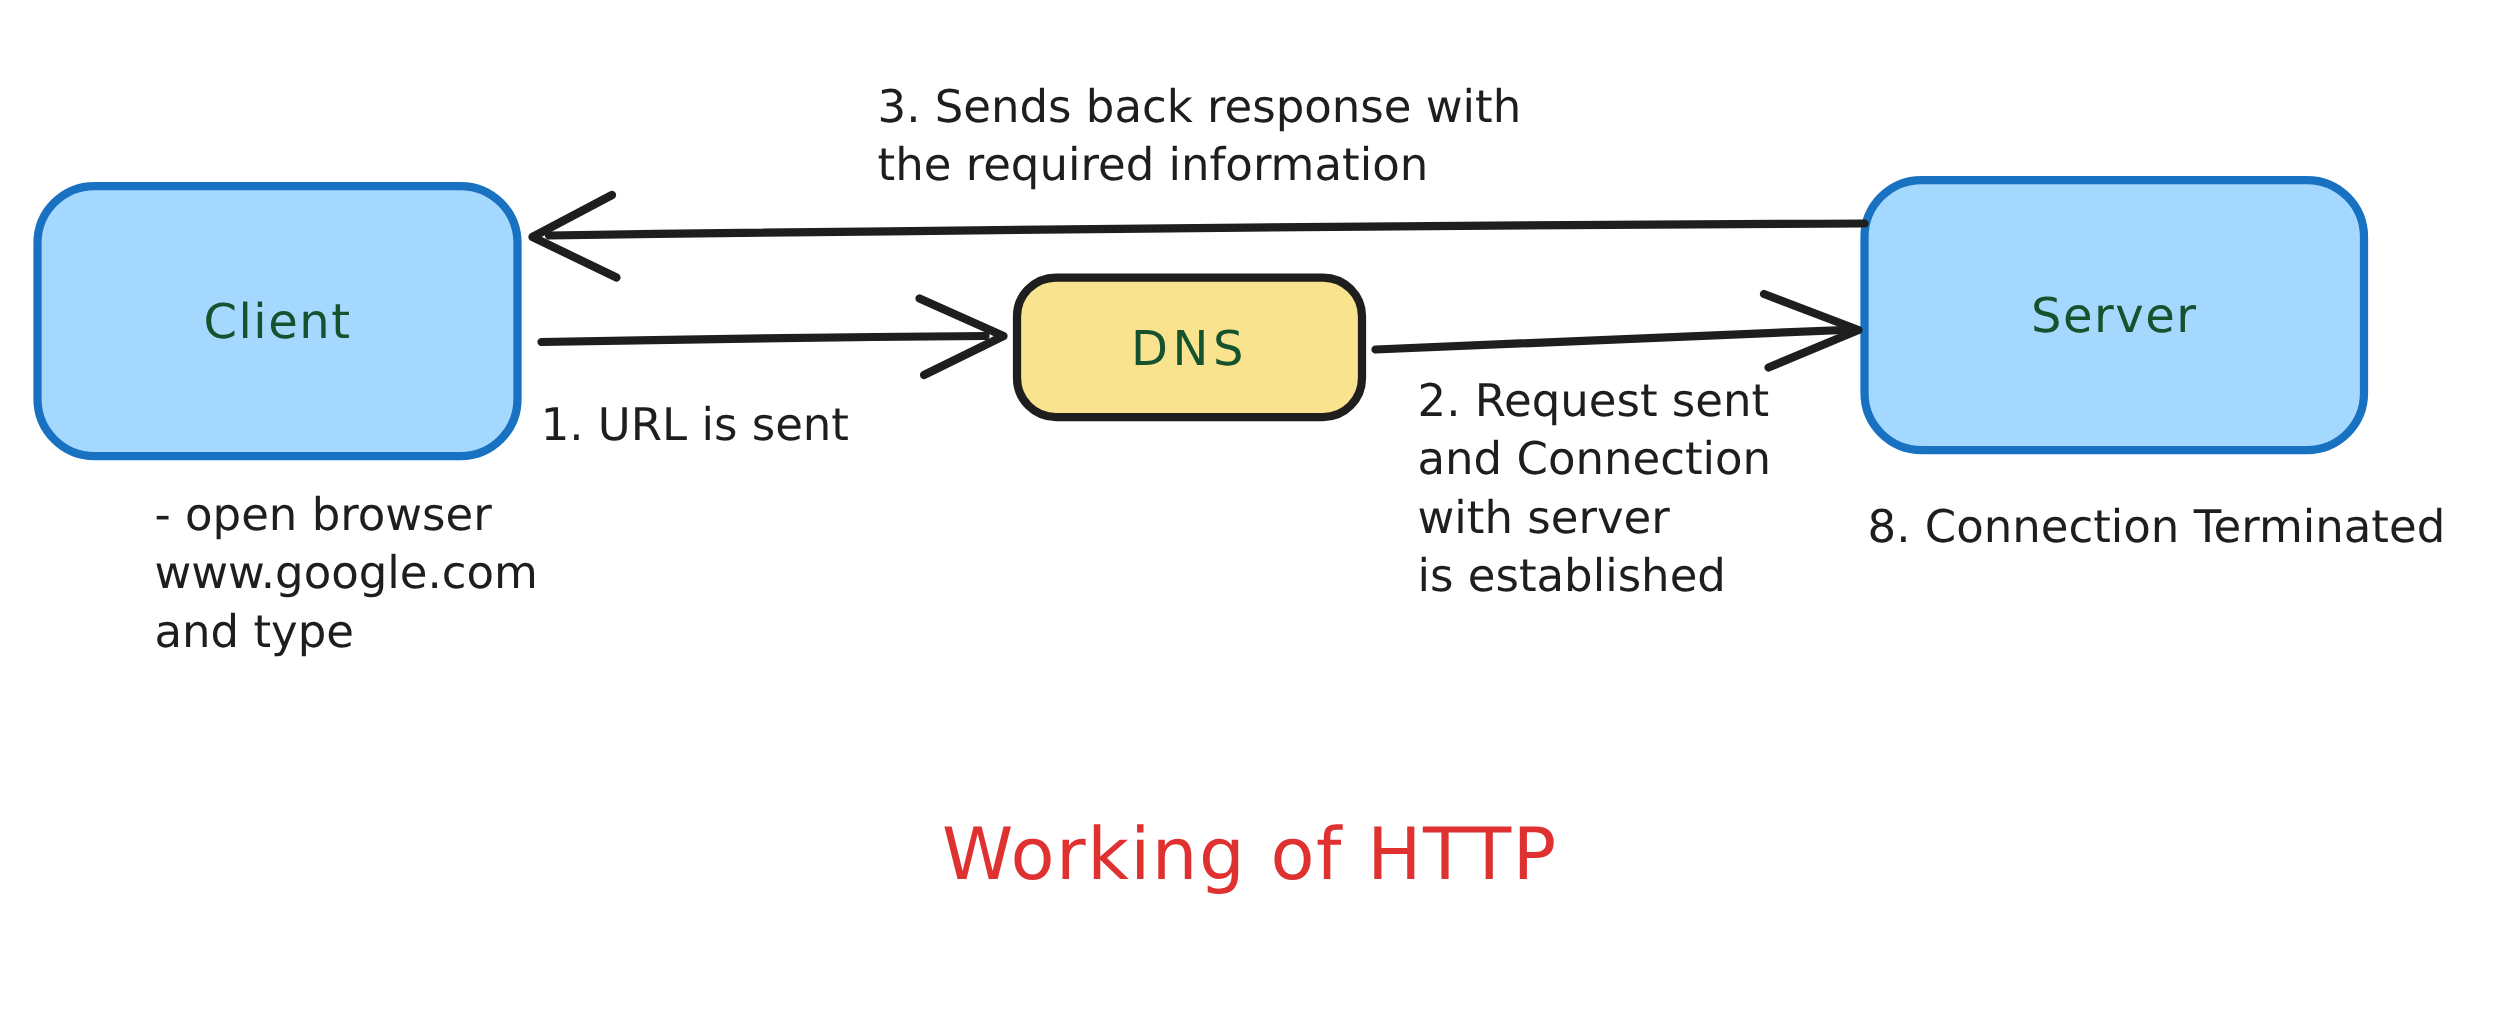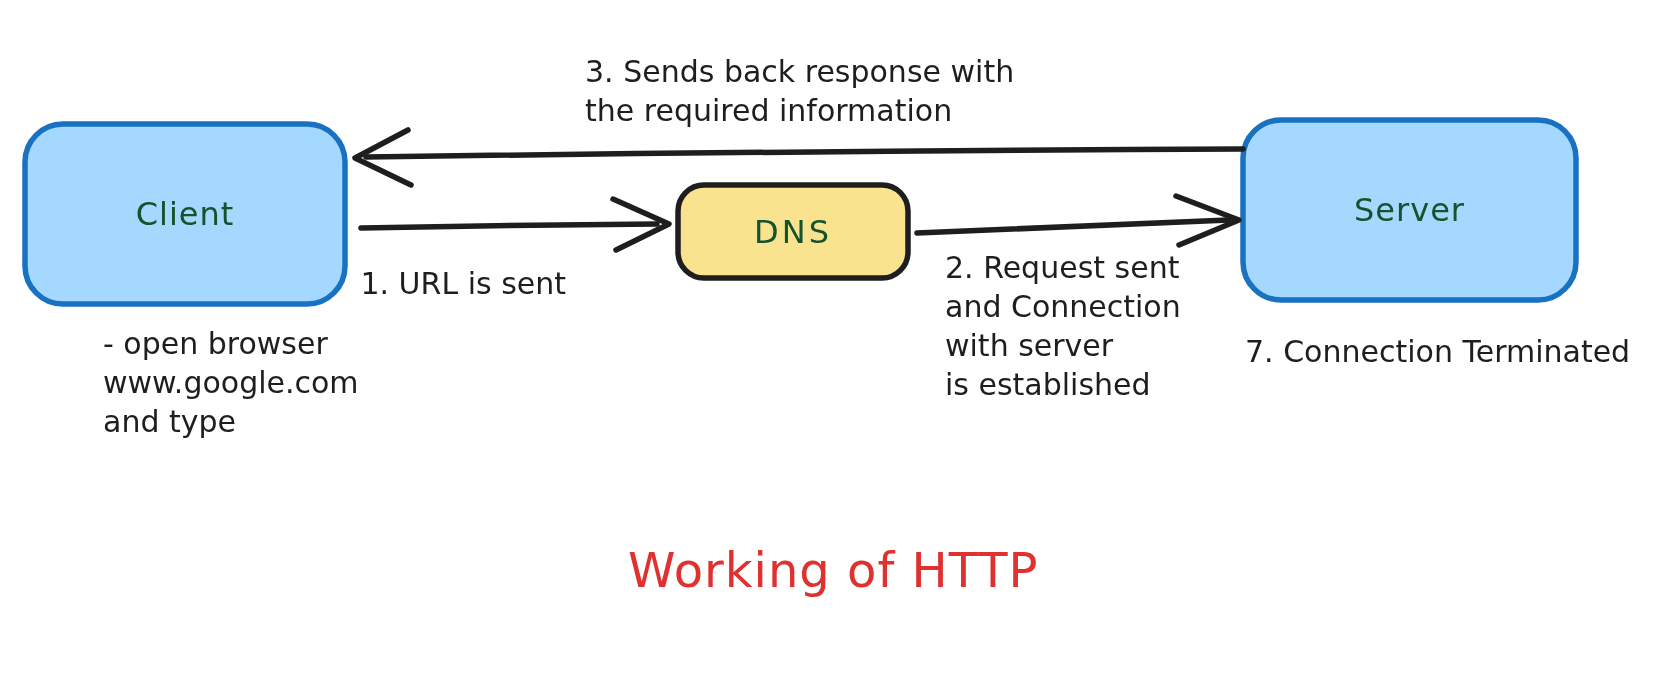--- a/index.html
+++ b/index.html
@@ -90,21 +90,21 @@
   </div>
 
   <div class="note note-step2">
     <div>2. Request sent</div>
     <div>and Connection</div>
     <div>with server</div>
     <div>is established</div>
   </div>
 
   <div class="note note-step4">
-    <div>7. Connection Terminated</div>
+    <div>8. Connection Terminated</div>
   </div>
 
   <div class="note note-client">
     <div>- open browser</div>
     <div>www.google.com</div>
     <div>and type</div>
   </div>
 
   <div class="diagram-title">Working of HTTP</div>
 

